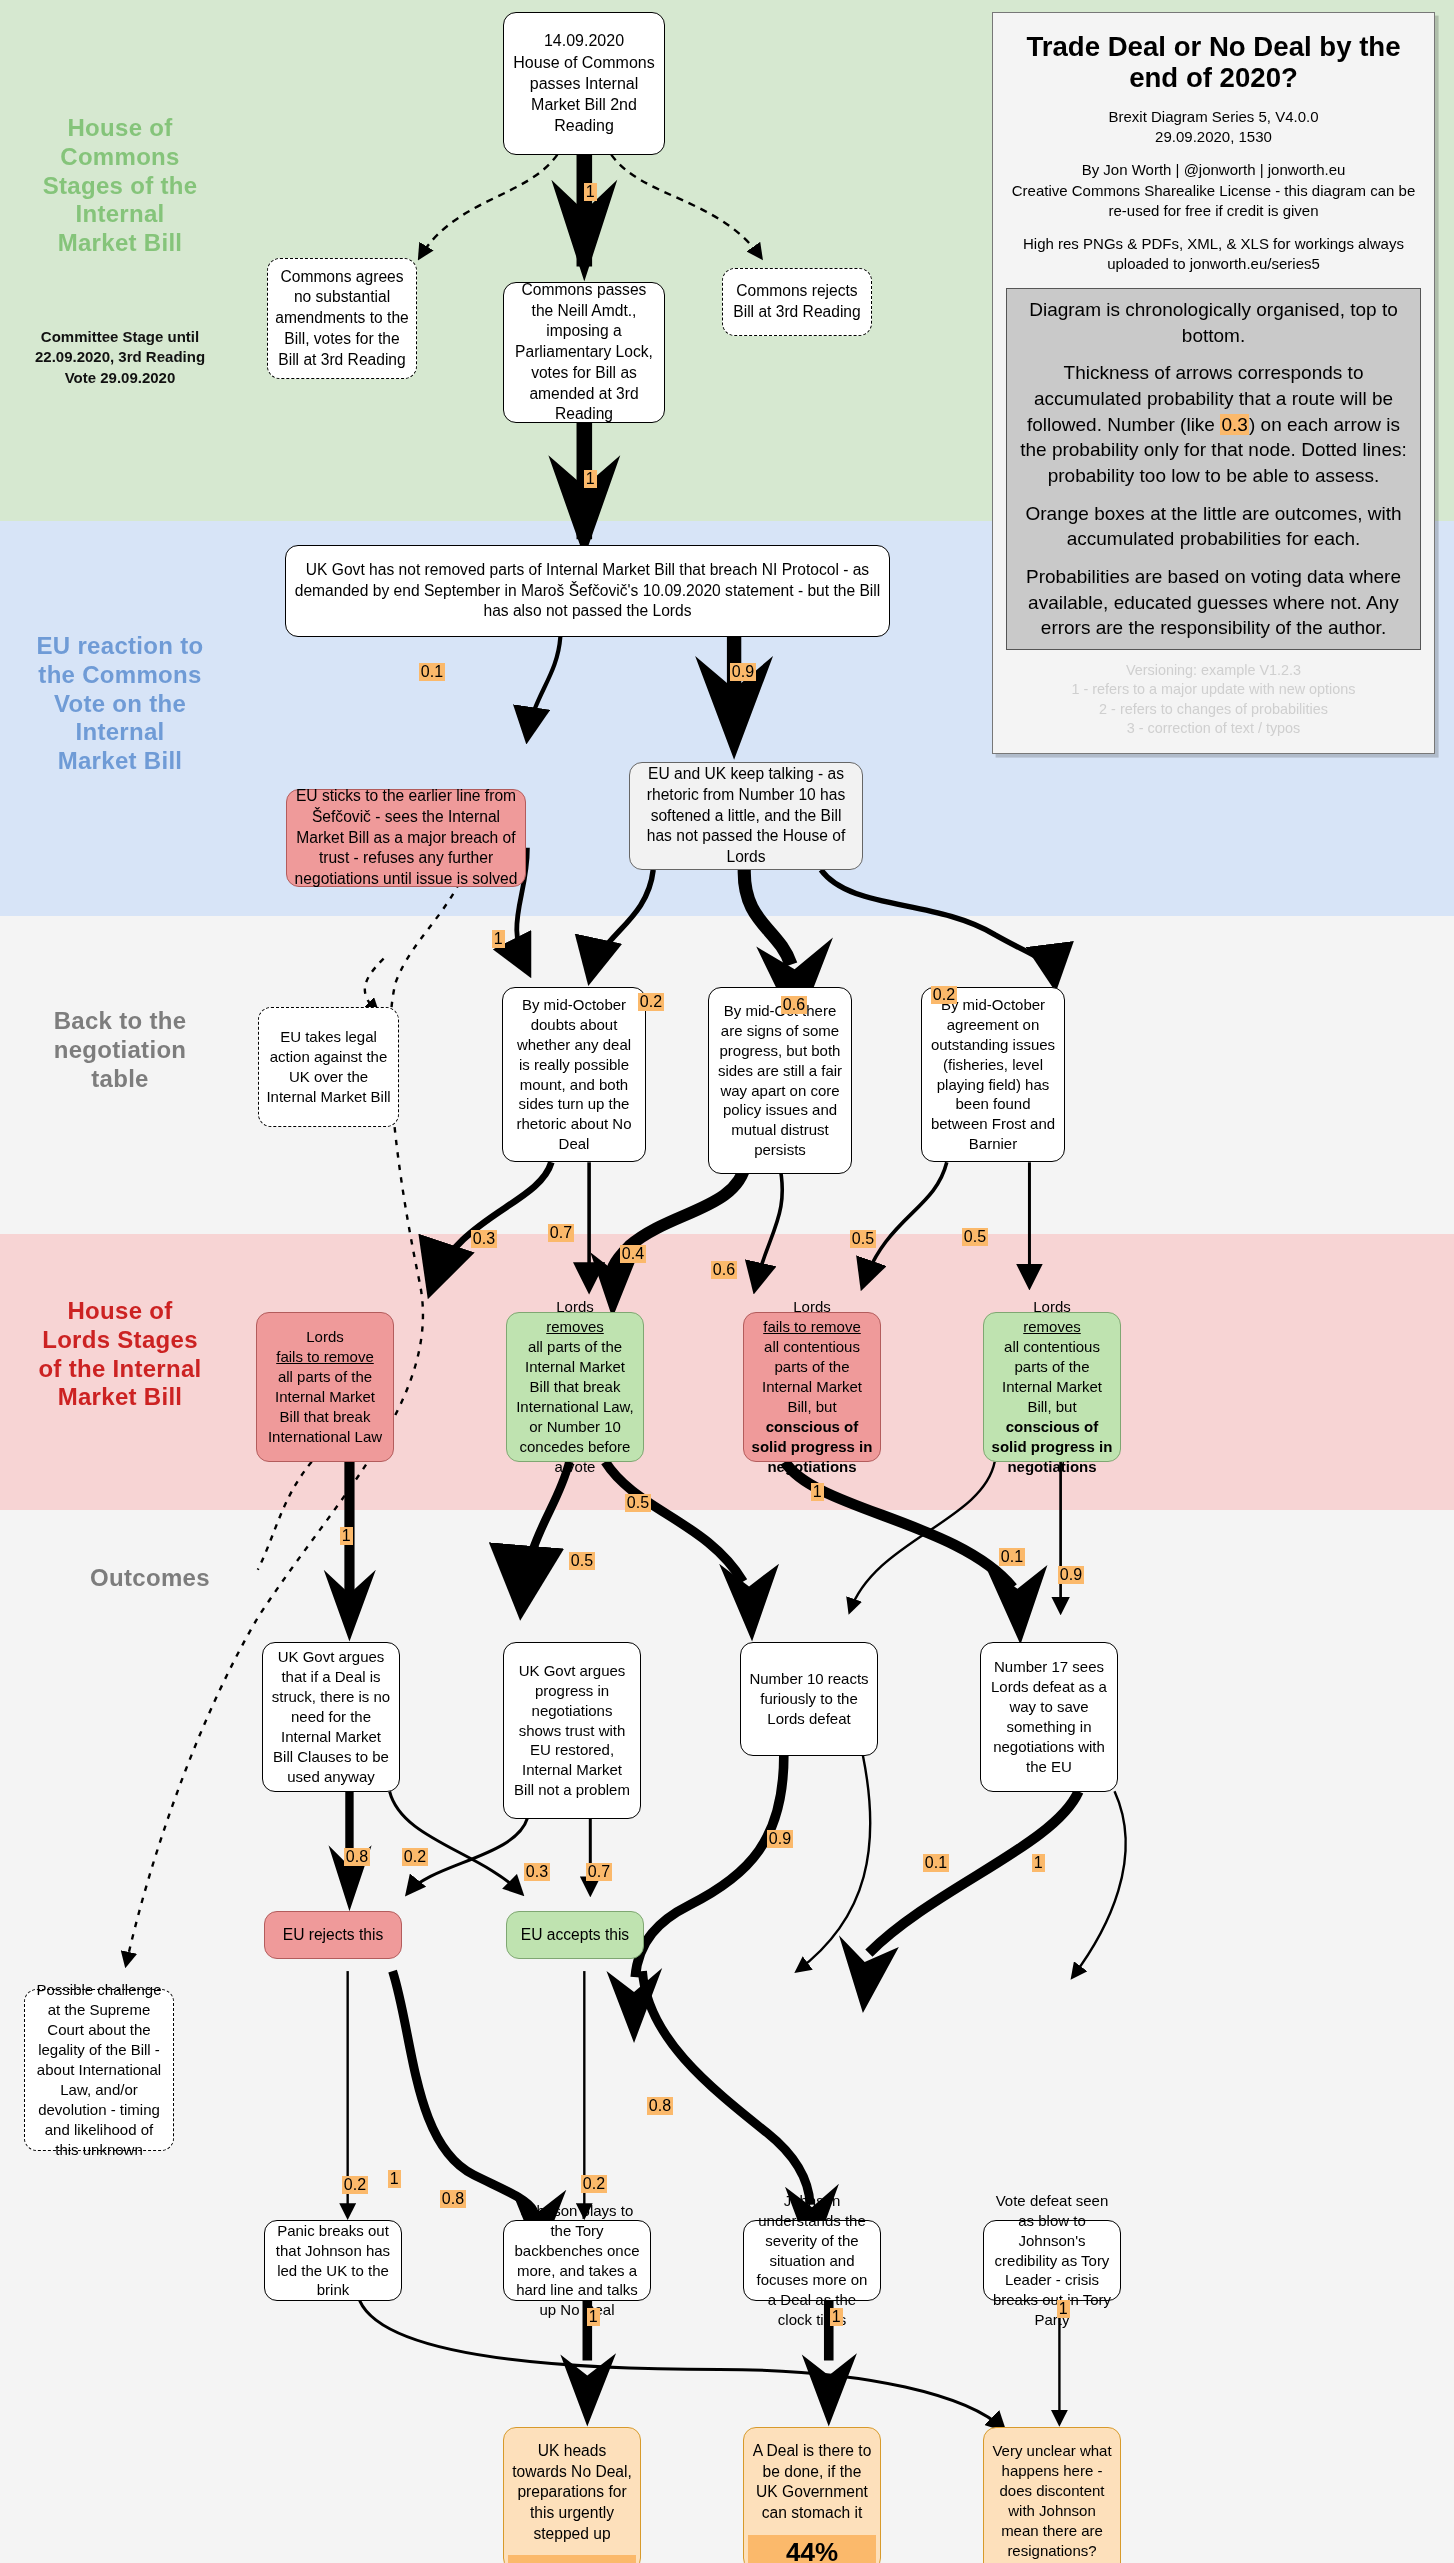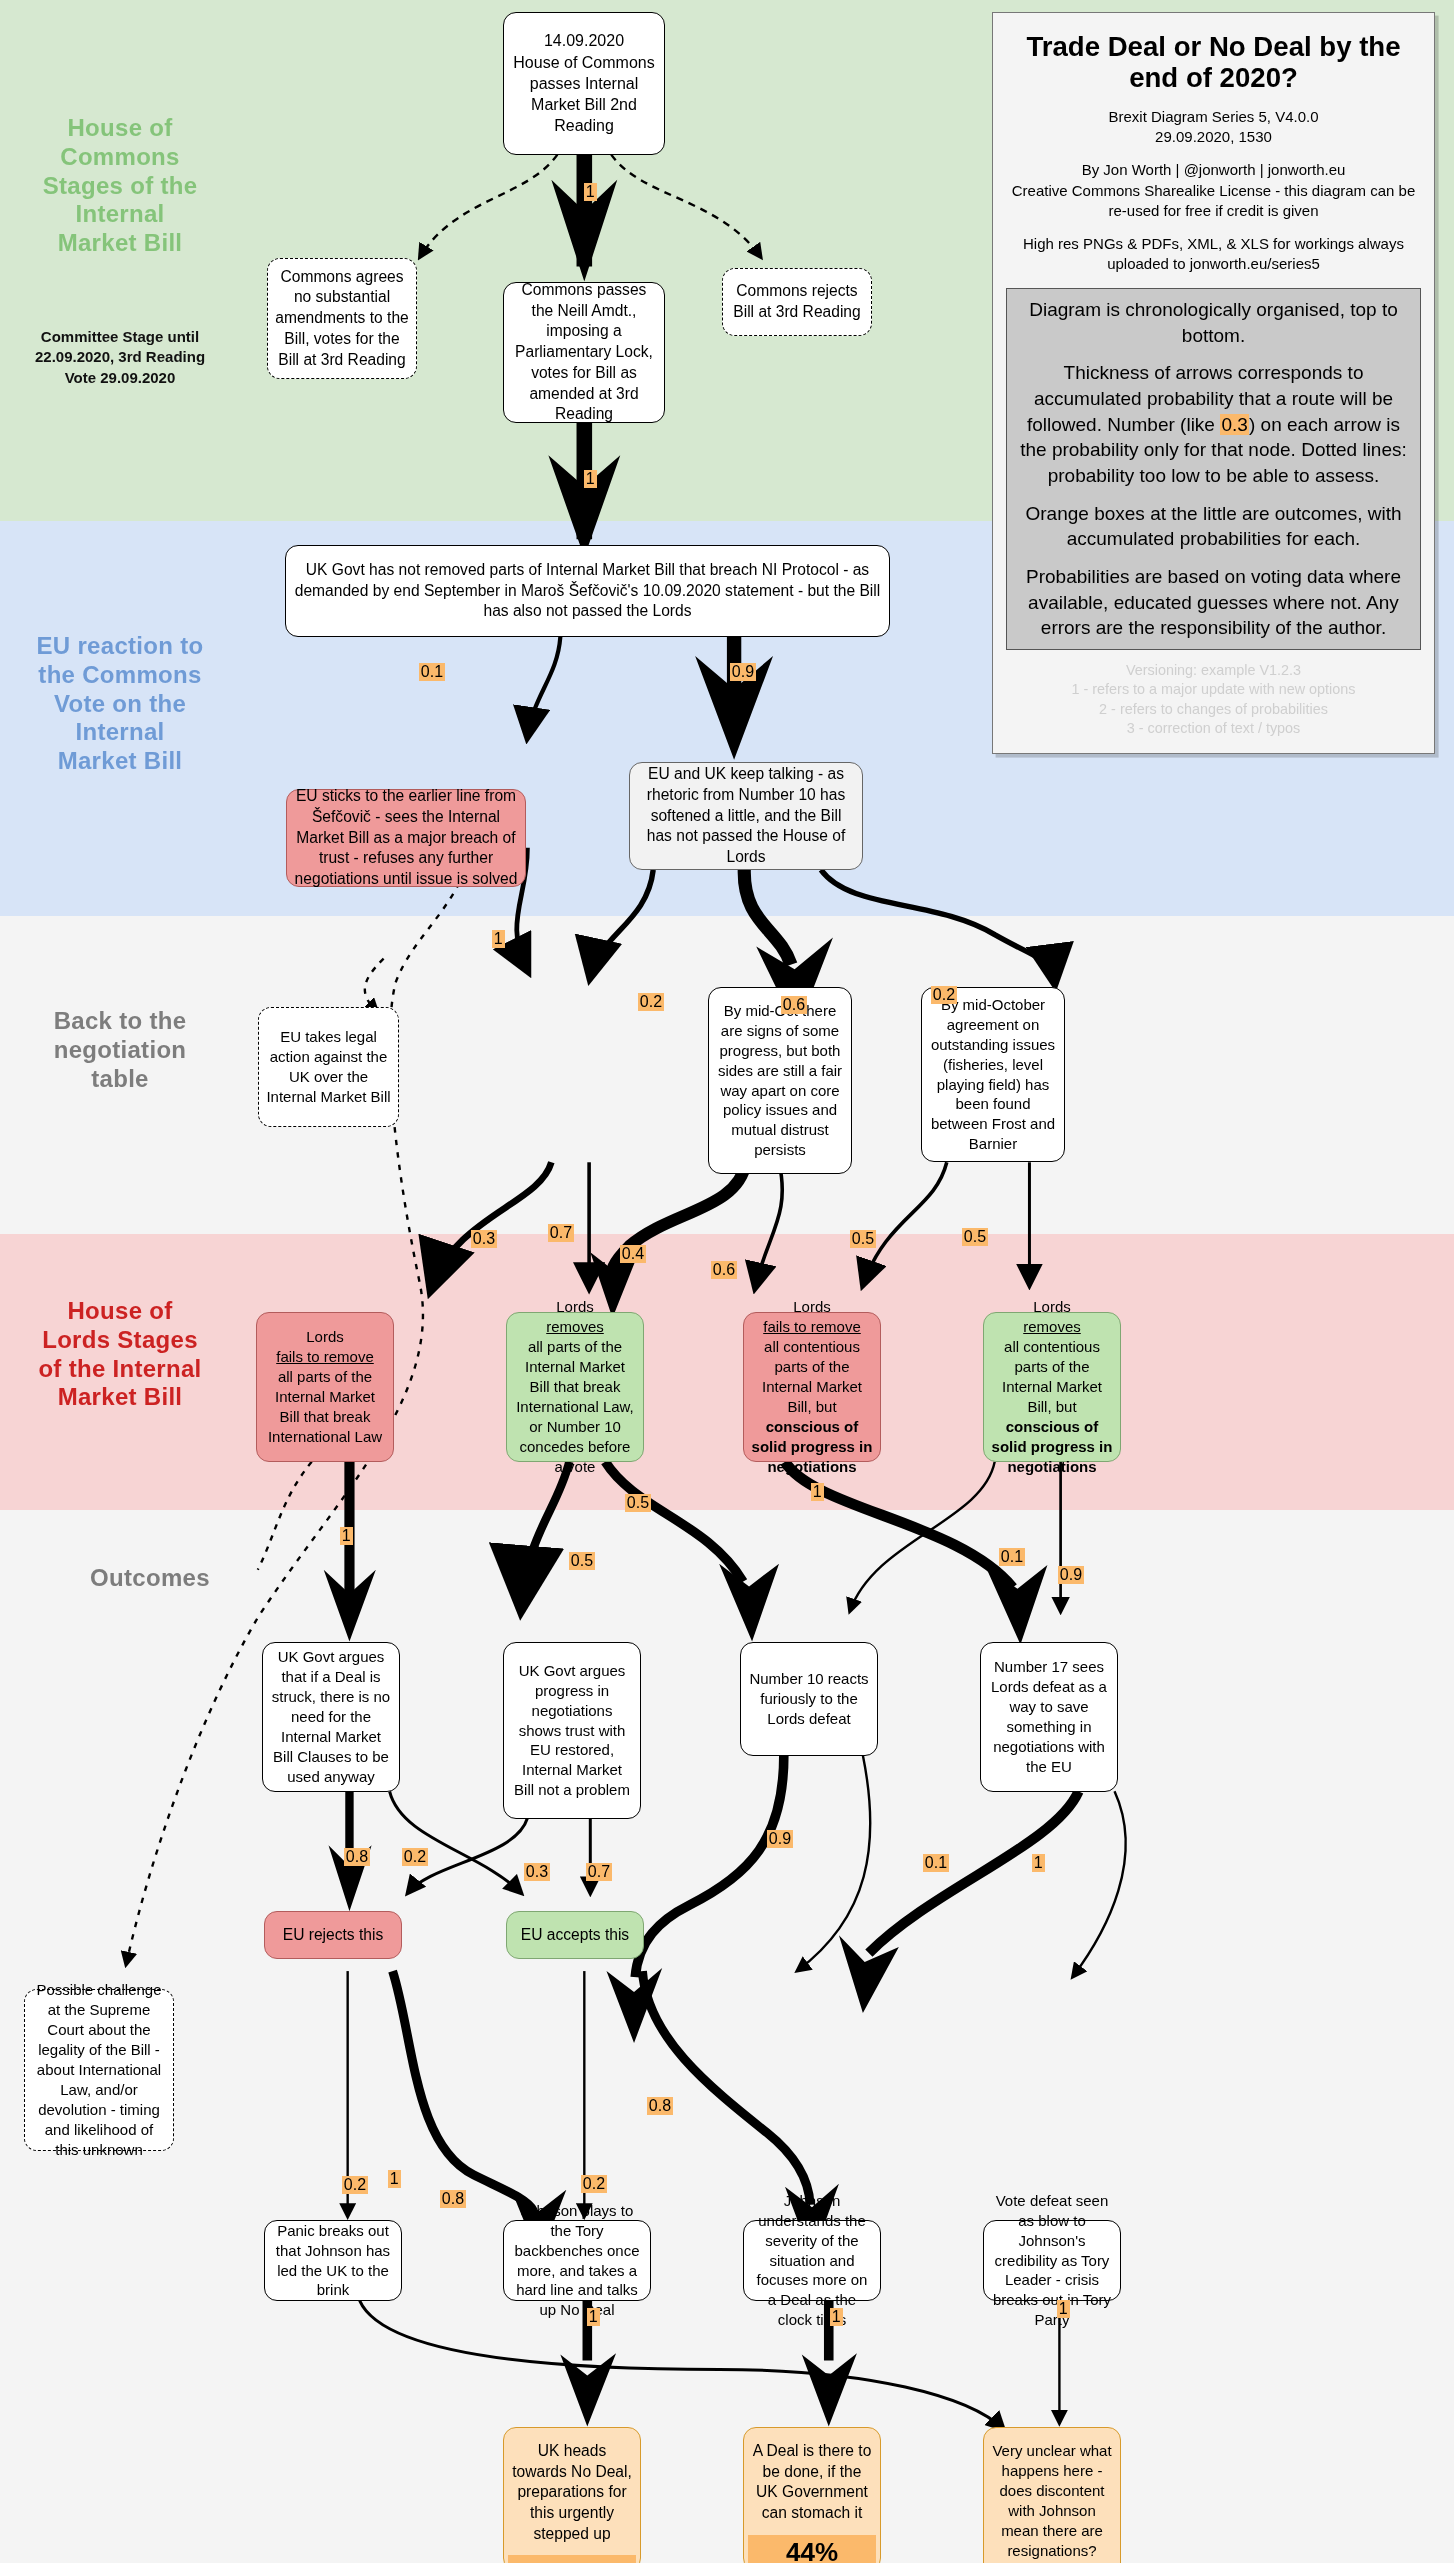--- a/index.html
+++ b/index.html
@@ -226,20 +226,23 @@
   </div>
 
   <div class="node n-gray fz26" style="left:629px;top:762px;width:234px;height:108px;">
     <span>EU and UK keep talking - as rhetoric from Number 10 has softened a little, and the Bill has not passed the House of Lords</span>
   </div>
 
   <div class="node n-dashed fz25" style="left:258px;top:1007px;width:141px;height:120px;">
     <span>EU takes legal action against the UK over the Internal Market Bill</span>
   </div>
 
+  <div class="node n-solid fz25" style="left:502px;top:987px;width:144px;height:175px;">
+    <span>By mid-October doubts about whether any deal is really possible mount, and both sides turn up the rhetoric about No Deal</span>
+  </div>
 
   <div class="node n-solid fz25" style="left:708px;top:987px;width:144px;height:187px;">
     <span>By mid-Oct there are signs of some progress, but both sides are still a fair way apart on core policy issues and mutual distrust persists</span>
   </div>
 
   <div class="node n-solid fz25" style="left:921px;top:987px;width:144px;height:175px;">
     <span>By mid-October agreement on outstanding issues (fisheries, level playing field) has been found between Frost and Barnier</span>
   </div>
 
   <div class="node n-red fz25" style="left:256px;top:1312px;width:138px;height:150px;">

